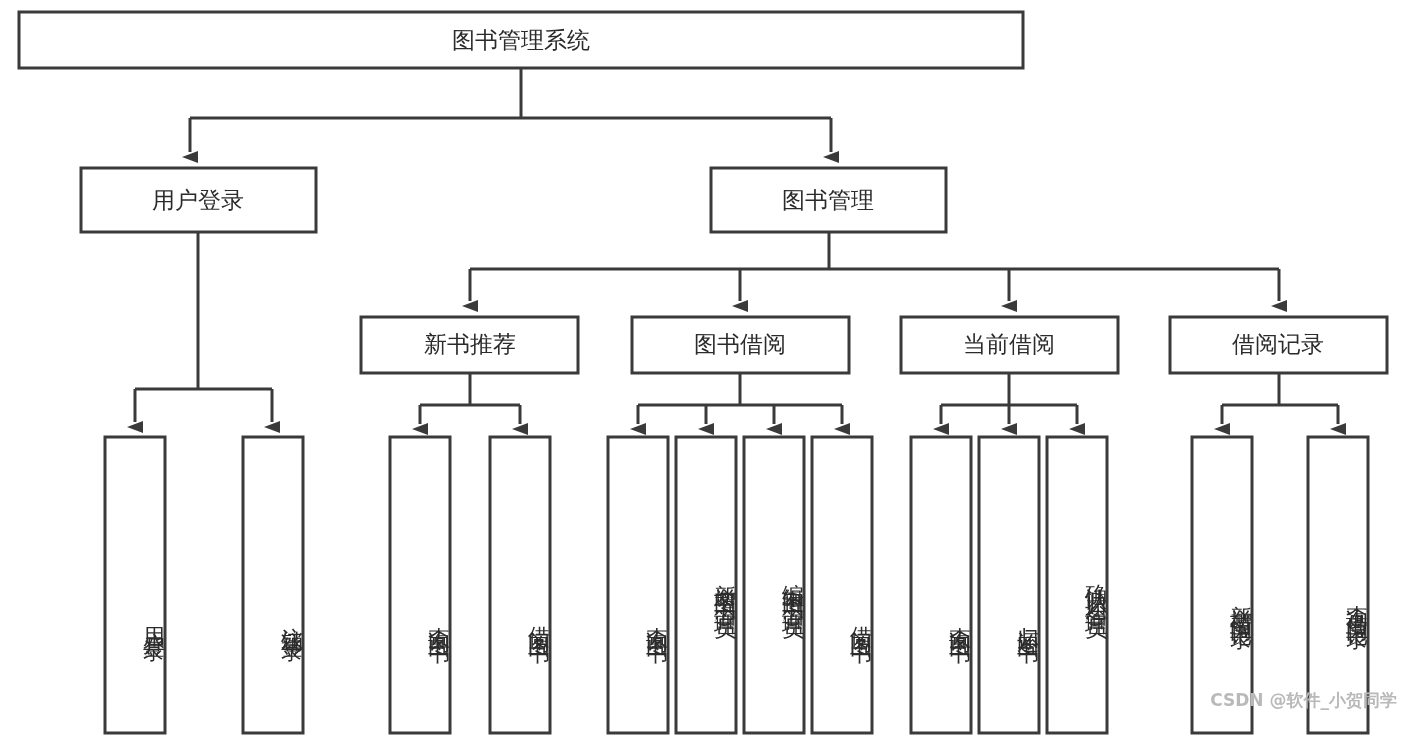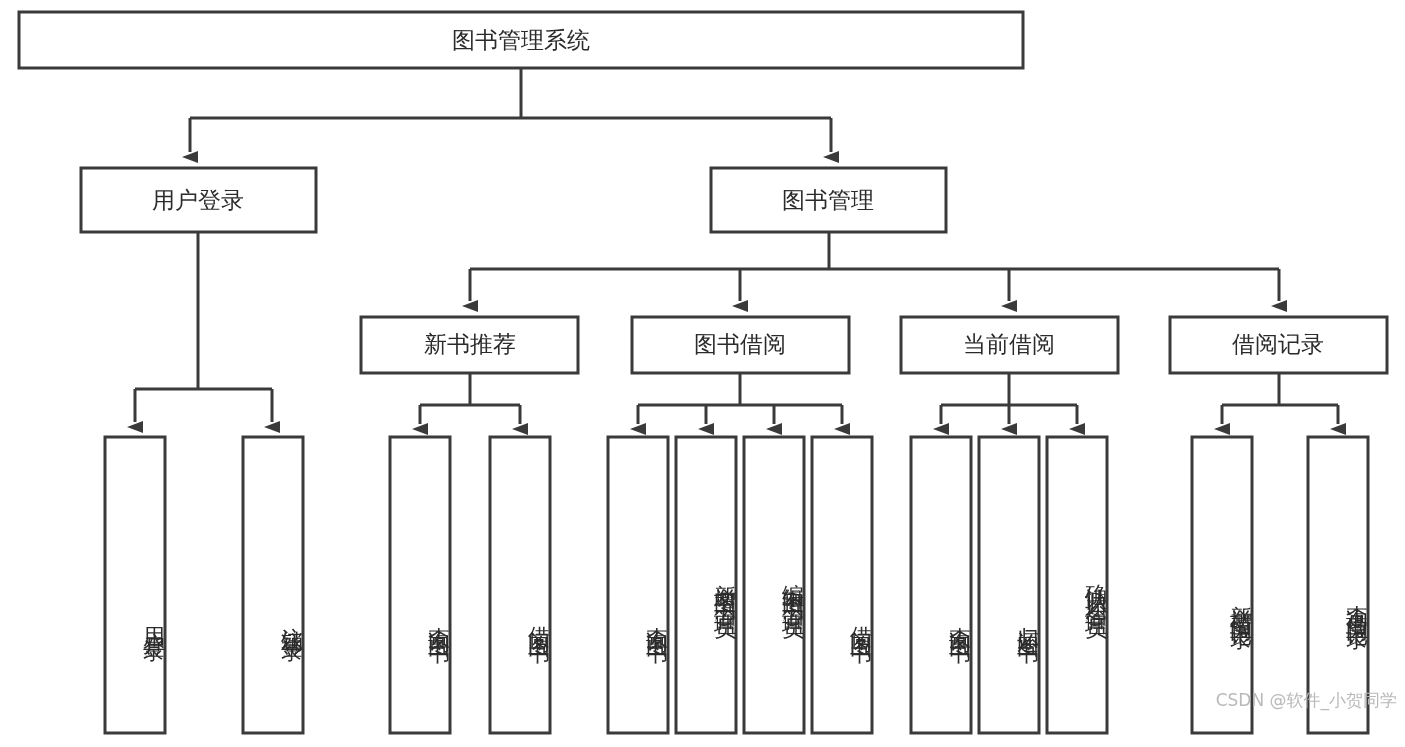--- a/index.html
+++ b/index.html
@@ -27,21 +27,21 @@
     color:#2b2b2b;
     white-space:nowrap;
     display:flex;
     align-items:flex-start;
     justify-content:center;
     pointer-events:none;
   }
   .watermark{
     position:absolute;right:8px;bottom:4px;
     font-family:"DejaVu Sans","Liberation Sans",sans-serif;
-    font-size:17px;color:#b9b9b9;white-space:nowrap;
+    font-size:17px;color:#b9b9b9;white-space:nowrap;font-weight:bold;
   }
 </style>
 </head>
 <body>
 
 <div id="diagram-root">
 
   <svg id="flow" viewBox="0 0 1405 747">
     <defs>
       <marker id="ah" markerWidth="12" markerHeight="16" refX="1" refY="8" orient="auto" markerUnits="userSpaceOnUse">

